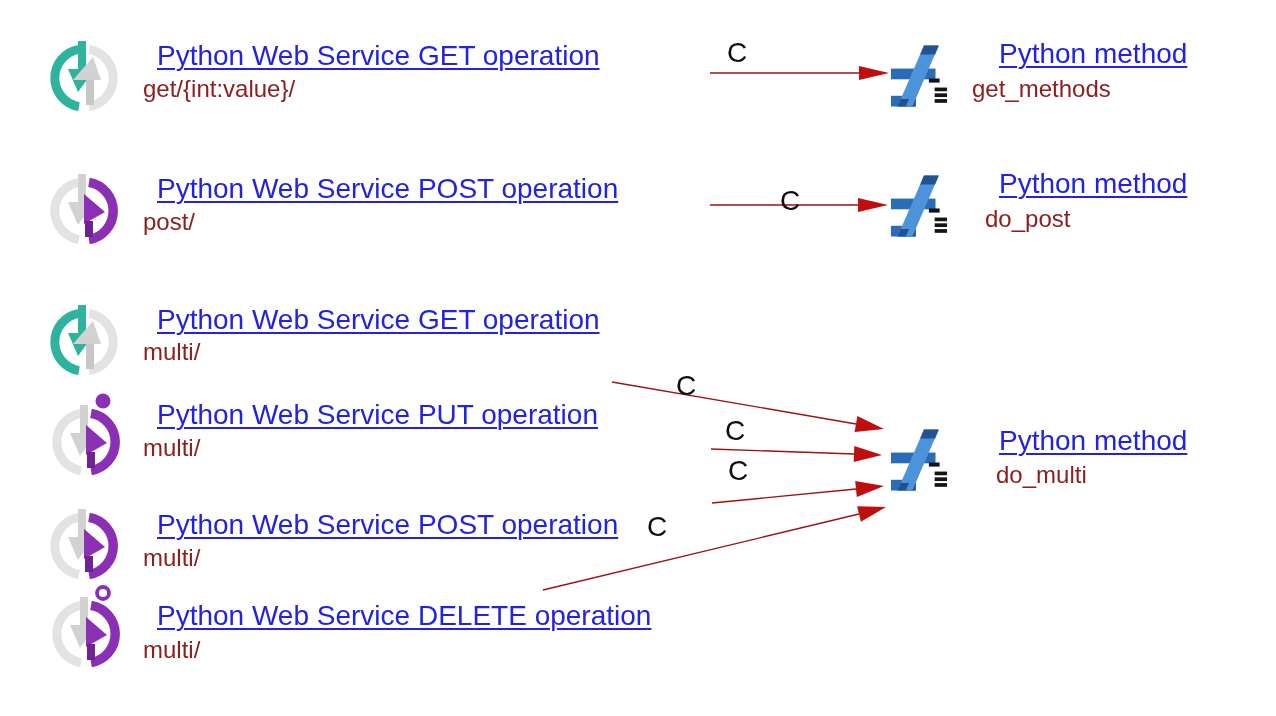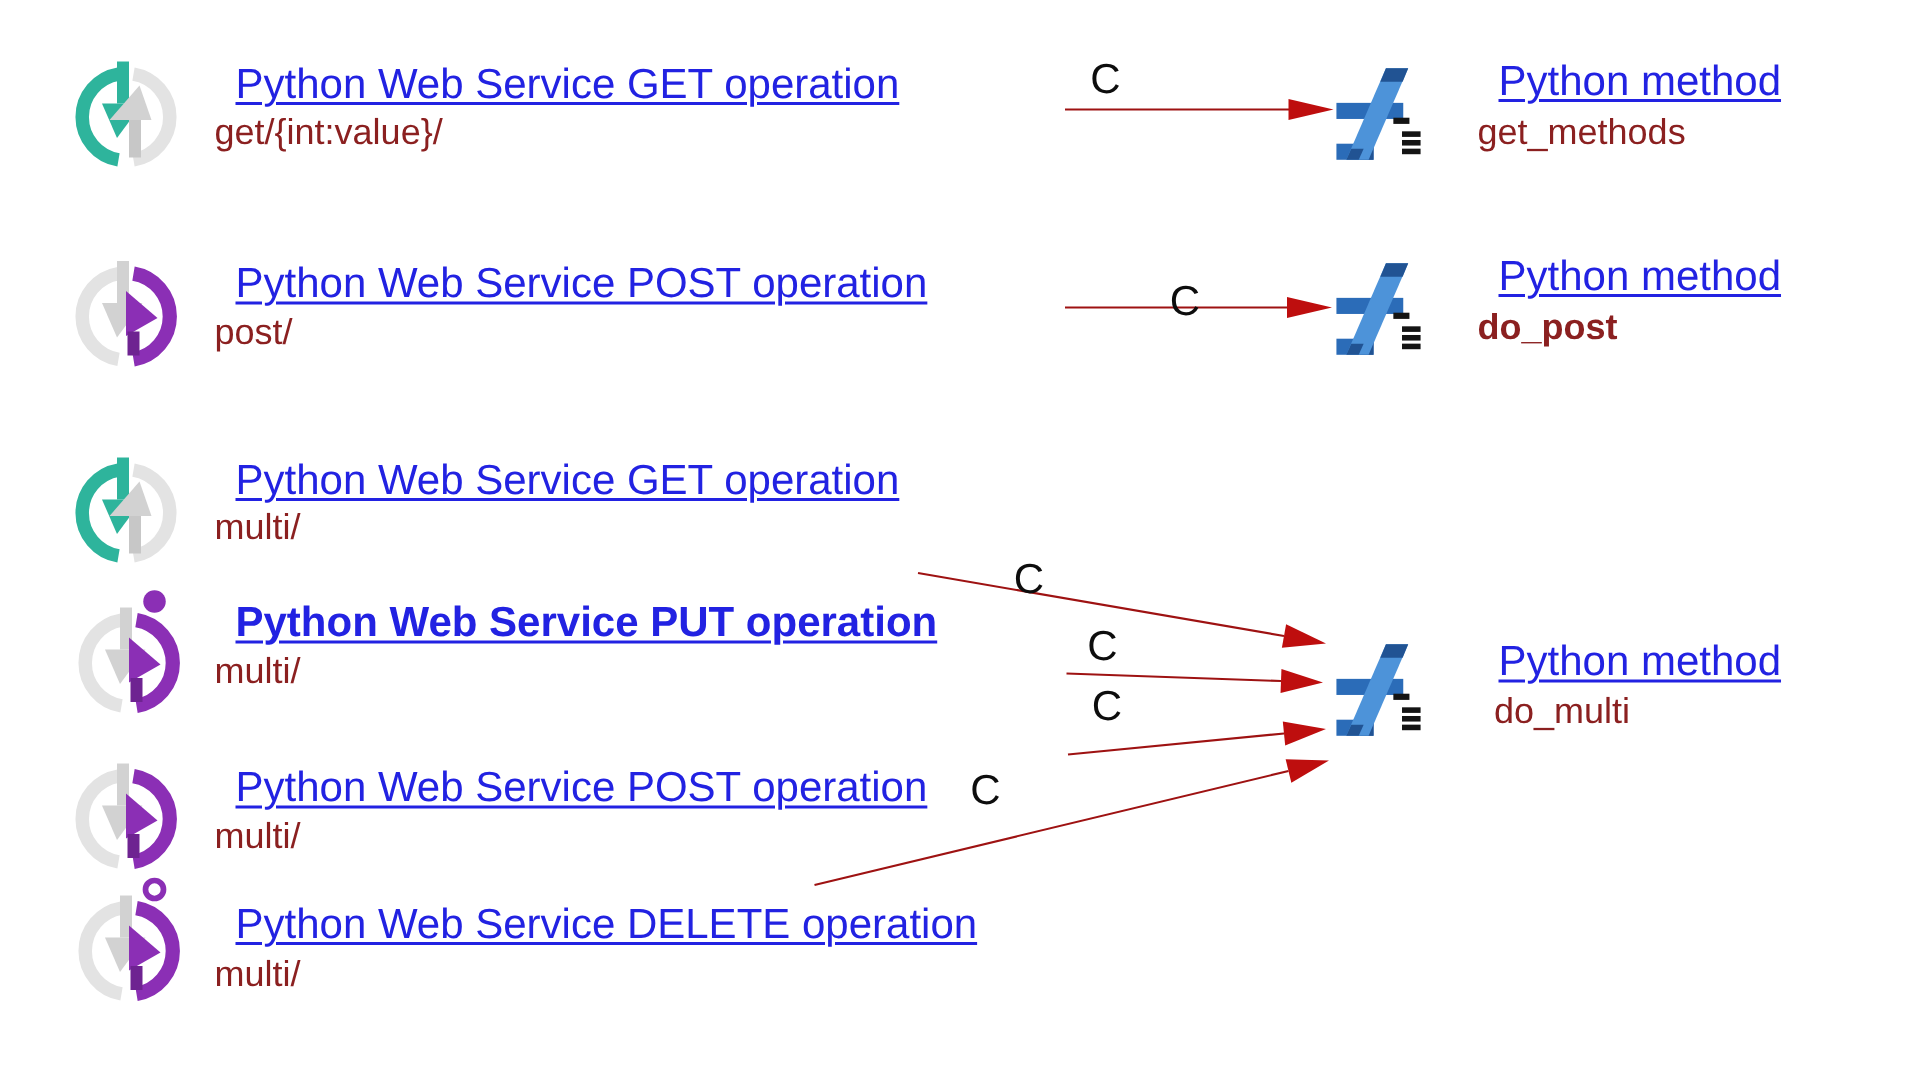--- a/index.html
+++ b/index.html
@@ -111,21 +111,21 @@
       <use href="#sym-ws-get"></use>
     </svg>
   <a class="title" style="left:95px;top:6px;">Python Web Service GET operation</a>
   <div class="subtitle" style="left:95px;top:40px;">multi/</div>
 </div>
 
 <div class="entity" style="left:50px;top:392px;">
   <svg class="icon" width="72" height="84">
       <use href="#sym-ws-put"></use>
     </svg>
-  <a class="title" style="left:93px;top:9px;font-weight:bold;">Python Web Service PUT operation</a>
+  <a class="title" style="left:93px;top:9px;">Python Web Service PUT operation</a>
   <div class="subtitle" style="left:93px;top:44px;">multi/</div>
 </div>
 
 <div class="entity" style="left:48px;top:504px;">
   <svg class="icon" width="72" height="76">
       <use href="#sym-ws-post"></use>
     </svg>
   <a class="title" style="left:95px;top:7px;">Python Web Service POST operation</a>
   <div class="subtitle" style="left:95px;top:42px;">multi/</div>
 </div>
@@ -136,29 +136,29 @@
     </svg>
   <a class="title" style="left:93px;top:18px;">Python Web Service DELETE operation</a>
   <div class="subtitle" style="left:93px;top:54px;">multi/</div>
 </div>
 
 <div class="entity" style="left:886px;top:40px;">
   <svg class="icon" width="66" height="72">
       <use href="#sym-py-method"></use>
     </svg>
   <a class="title" style="left:99px;top:0px;">Python method</a>
-  <div class="subtitle" style="left:99px;top:37px;">get_methods</div>
+  <div class="subtitle" style="left:86px;top:37px;">get_methods</div>
 </div>
 
 <div class="entity" style="left:886px;top:170px;">
   <svg class="icon" width="66" height="72">
       <use href="#sym-py-method"></use>
     </svg>
   <a class="title" style="left:99px;top:0px;">Python method</a>
-  <div class="subtitle" style="left:99px;top:37px;font-weight:bold;">do_post</div>
+  <div class="subtitle" style="left:99px;top:37px;">do_post</div>
 </div>
 
 <div class="entity" style="left:886px;top:424px;">
   <svg class="icon" width="66" height="72">
       <use href="#sym-py-method"></use>
     </svg>
   <a class="title" style="left:99px;top:3px;">Python method</a>
   <div class="subtitle" style="left:110px;top:39px;">do_multi</div>
 </div>
 

